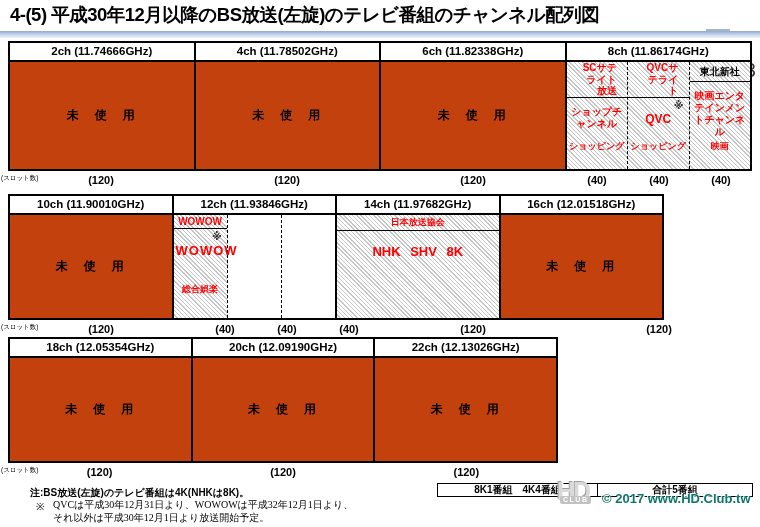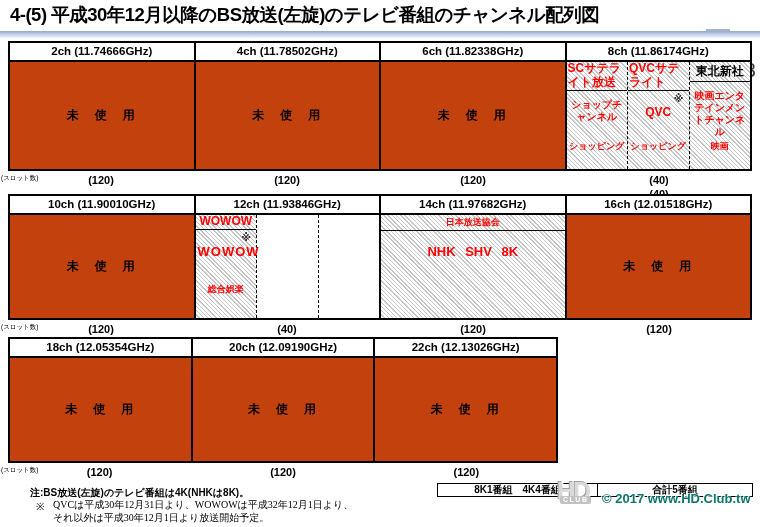--- a/index.html
+++ b/index.html
@@ -8,58 +8,58 @@
     font-family:"Liberation Sans","DejaVu Sans",sans-serif;color:#000;
   }
   .title{position:absolute;left:10px;top:2px;font-size:18.5px;font-weight:bold;white-space:nowrap;letter-spacing:-0.5px;}
   .pageno{position:absolute;right:4px;top:15px;font-size:20px;color:#3a3a3a;margin-top:44px;}
   .rule-dash{position:absolute;left:706px;top:29px;width:24px;height:2px;background:#a9b4c4;}
   .bluebar{position:absolute;left:0;top:31px;width:760px;height:7px;
     background:linear-gradient(to bottom,#8fa9cf,#c9d7ec 55%,#eff4fb);}
 
   .tbl{position:absolute;border:2px solid #000;box-sizing:border-box;display:flex;flex-direction:column;background:#fff;}
   .t1{left:8px;top:41px;width:744px;height:130px;}
-  .t2{left:8px;top:194px;width:744px;height:126px;}
+  .t2{left:8px;top:194px;width:656px;height:126px;}
   .t3{left:8px;top:337px;width:550px;height:126px;}
 
   .hdr-row{display:flex;border-bottom:2px solid #000;}
   .hdr{flex:1;text-align:center;font-size:11.5px;font-weight:bold;line-height:15px;height:15px;padding:1px 0;border-right:2px solid #000;overflow:hidden;white-space:nowrap;}
   .hdr:last-child{border-right:none;}
   .body-row{display:flex;flex:1;min-height:0;}
   .bcell{flex:1;border-right:2px solid #000;position:relative;box-sizing:border-box;min-width:0;}
   .bcell:last-child{border-right:none;}
 
   .unused{background:#c2410c;display:flex;align-items:center;justify-content:center;
     font-weight:bold;font-size:12px;letter-spacing:2px;white-space:nowrap;}
   .hatch{background-image:repeating-linear-gradient(45deg,#ffffff 0px,#ffffff 2px,#c6c6c6 2px,#c6c6c6 3px);}
 
   .subs{display:flex;height:100%;}
   .sub{flex:1;border-right:1.5px dashed #000;display:flex;flex-direction:column;position:relative;box-sizing:border-box;min-width:0;}
   .sub:last-child{border-right:none;}
-  .sub-top{border-bottom:1.5px solid #000;text-align:left;font-size:12px;font-weight:bold;
-    min-height:19px;display:flex;align-items:center;justify-content:center;line-height:1.15;padding:0 1px;}
+  .sub-top{border-bottom:1.5px solid #000;text-align:right;font-size:10px;font-weight:bold;
+    min-height:19px;display:flex;align-items:center;justify-content:center;line-height:1.15;padding:0 10px;}
   .sub-top.short{min-height:13px;}
   .col-top{border-bottom:1.5px solid #000;text-align:center;font-size:9px;font-weight:bold;
     height:15px;line-height:15px;}
   .red{color:#ff0000;}
   .sub-body{flex:1;position:relative;text-align:center;min-height:0;}
   .service{font-weight:bold;color:#ff0000;margin:8px auto 0;font-size:10px;line-height:1.2;padding:0 2px;}
   .service.qvc{margin-top:14px;font-size:12px;}
   .service.big{font-size:13px;margin-top:14px;letter-spacing:1px;}
   .service.nhk{font-size:13px;margin-top:13px;word-spacing:6px;}
   .genre{position:absolute;bottom:16px;width:100%;text-align:center;font-size:9px;font-weight:bold;color:#ff0000;}
   .genre.low{bottom:22px;}
   .mark{position:absolute;top:2px;right:5px;font-size:10px;font-weight:bold;color:#333;}
 
   .slot-row{position:absolute;display:flex;font-size:11px;font-weight:bold;height:14px;line-height:14px;}
   .s1{left:8px;top:173px;width:744px;}
   .s2{left:8px;top:322px;width:744px;}
   .s3{left:8px;top:465px;width:550px;}
   .slot{flex:1;text-align:center;}
-  .slot.thirds{display:flex;flex-direction:column;}
+  .slot.thirds{display:flex;}
   .slot.thirds span{flex:1;text-align:center;}
   .slotaxis{position:absolute;left:1px;font-size:6.5px;color:#000;}
   .sa1{top:174px;} .sa2{top:323px;} .sa3{top:466px;}
 
   .note1{position:absolute;left:30px;top:486px;font-size:10px;font-weight:bold;white-space:nowrap;}
   .note2-mark{position:absolute;left:36px;top:499px;font-size:10px;font-family:"Liberation Serif","DejaVu Serif",serif;}
   .note2{position:absolute;left:53px;top:499px;font-size:10px;line-height:12.5px;white-space:nowrap;
     font-family:"Liberation Serif","DejaVu Serif",serif;}
 
   .summary-box{position:absolute;left:437px;top:483px;width:316px;height:14px;border:1px solid #000;

